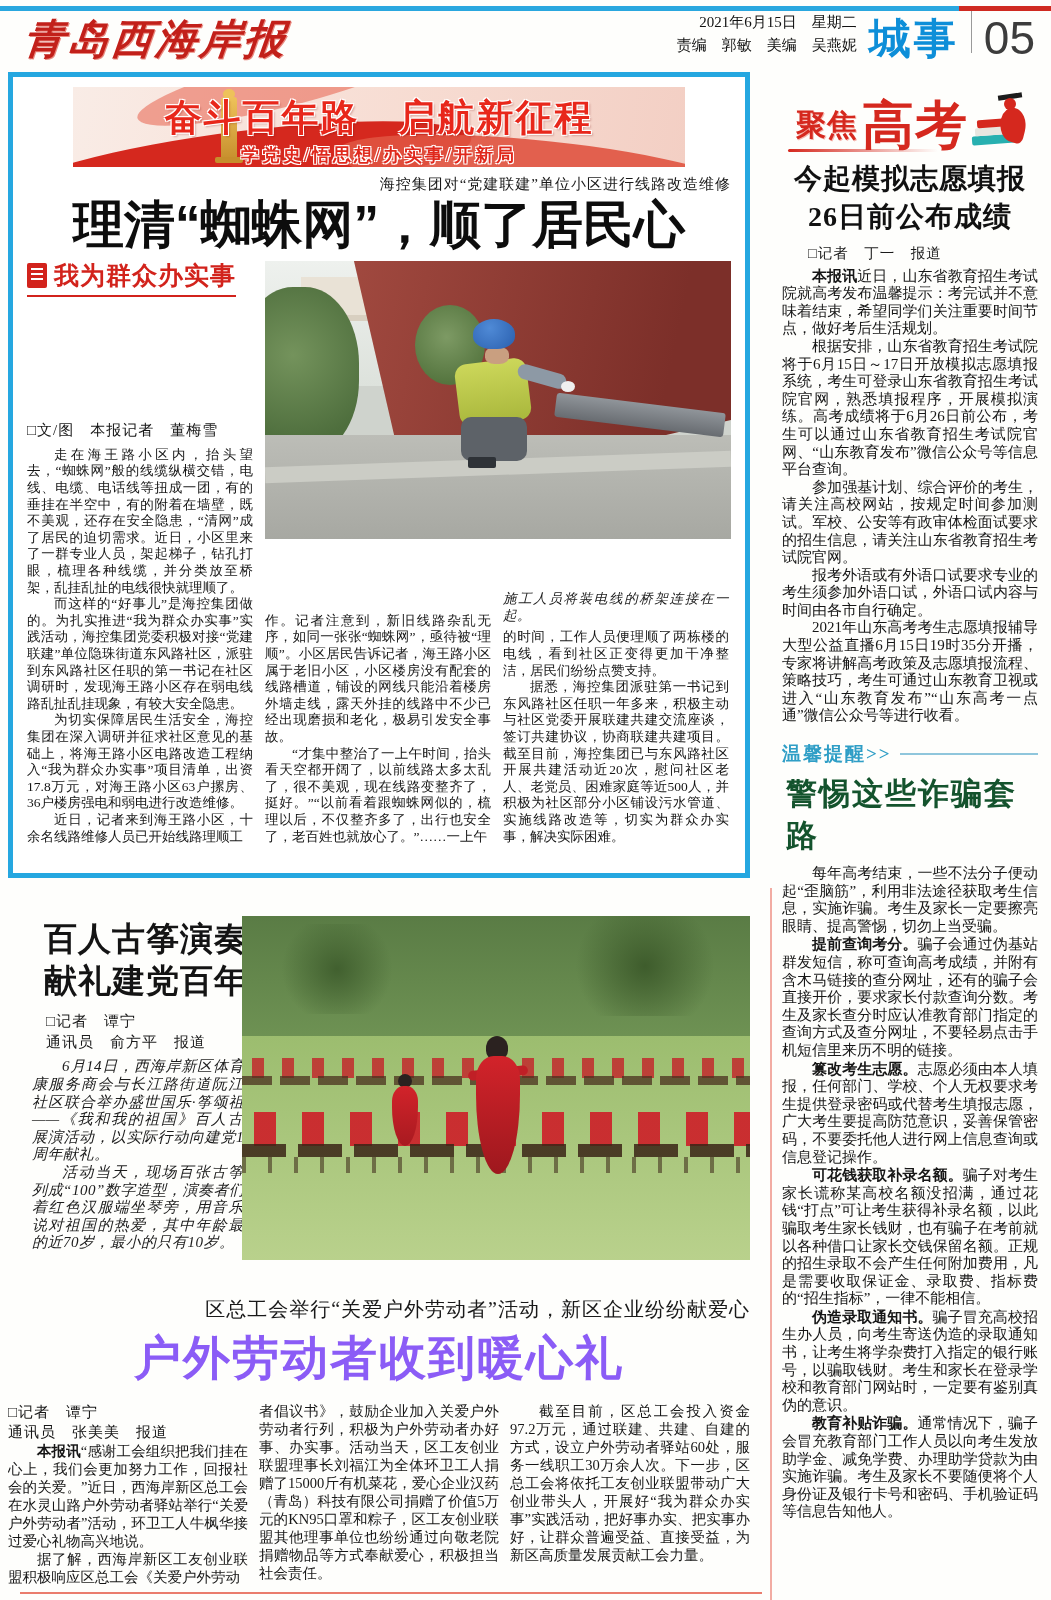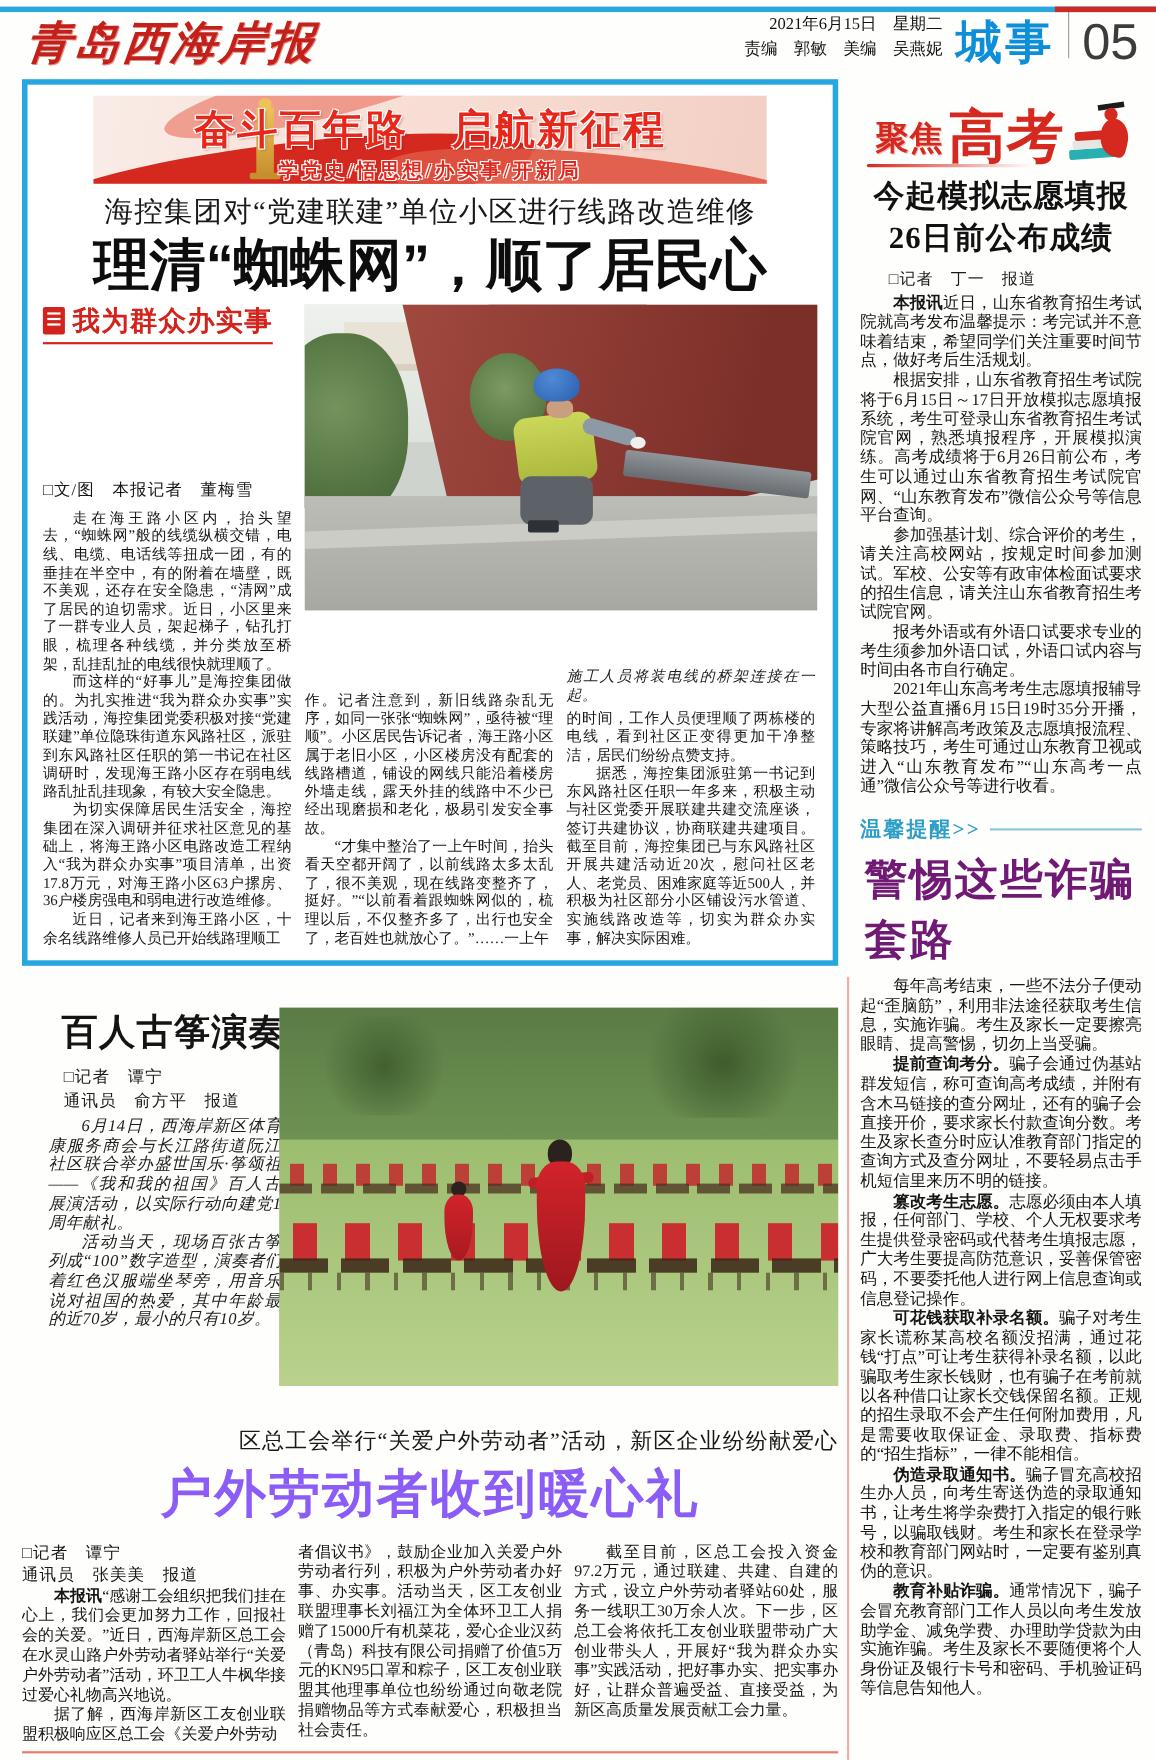--- a/index.html
+++ b/index.html
@@ -18,40 +18,40 @@
     letter-spacing:3px; transform:skewX(-6deg); font-family:"Liberation Serif",serif;
     text-shadow:1px 1px 0 #e98a80;
   }
   .header-right { display:flex; align-items:flex-start; gap:12px; }
   .dateblock { text-align:right; font-size:15px; line-height:1.55; color:#111; }
   .section-name { font-size:42px; font-weight:900; color:#0d8ed8; font-family:"Liberation Sans","DejaVu Sans",sans-serif; letter-spacing:3px; }
   .vdiv { width:1px; height:42px; background:#9a9a9a; }
   .pageno { font-size:46px; color:#3c3c3c; font-family:"Liberation Sans","DejaVu Sans",sans-serif; }
 
   
-  .left-zone { position:absolute; left:20px; top:72px; width:742px; }
+  .left-zone { position:absolute; left:8px; top:72px; width:742px; }
   .right-col { position:absolute; left:782px; top:84px; width:256px; }
   .pink-rule { position:absolute; left:770px; top:888px; width:2px; height:712px; background:#f2aca3; }
   .bottom-red-line { position:absolute; left:20px; top:1592px; width:742px; height:2px; background:#ea7c6d; }
 
   
   .a1 { border:5px solid #25a7e0; height:806px; background:#fff; padding:10px 14px; overflow:hidden; }
   .banner { position:relative; height:80px; margin:0 46px 8px; background:linear-gradient(100deg,#f9ece6,#f7dcd2 55%,#f3cfc4); overflow:hidden; text-align:center; }
   .banner-title { position:relative; z-index:3; margin-top:6px; font-size:37px; font-weight:900; color:#e8271b; font-family:"Liberation Sans","DejaVu Sans",sans-serif; letter-spacing:2px;
     text-shadow:-1px -1px 0 #fff,1px -1px 0 #fff,-1px 1px 0 #fff,1px 1px 0 #fff,2px 2px 2px rgba(120,0,0,.25); }
   .banner-sub { position:relative; z-index:3; font-size:18px; font-weight:bold; color:#e0281c; letter-spacing:3px;
     text-shadow:-1px -1px 0 #fff,1px -1px 0 #fff,-1px 1px 0 #fff,1px 1px 0 #fff; }
   .ribbon1 { position:absolute; z-index:1; bottom:-34px; left:-60px; width:460px; height:70px; background:#d5281e; border-radius:50%; transform:rotate(-7deg); }
   .ribbon2 { position:absolute; z-index:1; bottom:-40px; right:-70px; width:420px; height:66px; background:#e05340; border-radius:50%; transform:rotate(6deg); opacity:.9; }
   .ribbon3 { position:absolute; z-index:1; top:-30px; left:60px; width:300px; height:50px; background:#e8604c; border-radius:50%; transform:rotate(-14deg); opacity:.55; }
   .monument { position:absolute; z-index:2; left:148px; top:10px; width:16px; height:64px; background:linear-gradient(#eec25a,#c68e2c); border-radius:3px; }
   .monument::before { content:""; position:absolute; top:-8px; left:2px; width:12px; height:10px; background:#eec25a; border-radius:50%; }
   .monument::after { content:""; position:absolute; bottom:-2px; left:-6px; width:28px; height:6px; background:#c68e2c; border-radius:2px; }
 
-  .kicker1 { text-align:center; font-size:26px; letter-spacing:1px; color:#191919; margin:6px 0 2px; }
+  .kicker1 { text-align:right; font-size:15px; letter-spacing:1px; color:#191919; margin:6px 0 2px; }
   .headline1 { text-align:center; font-size:51px; font-weight:900; line-height:1.12; letter-spacing:0; color:#0d0d0d;
     font-family:"Liberation Sans","DejaVu Sans",sans-serif; margin-bottom:6px; }
 
   .a1-body { position:relative; height:596px; }
   .badge { display:inline-flex; align-items:center; gap:7px; padding-bottom:3px; border-bottom:2px solid #d2231c; }
   .badge-icon { position:relative; width:20px; height:25px; background:#d2231c; border-radius:2px; }
   .badge-icon::before { content:""; position:absolute; left:4px; top:5px; width:12px; height:2px; background:#fff; box-shadow:0 5px 0 #fff,0 10px 0 #fff; }
   .badge-text { font-size:25px; font-weight:900; color:#d2231c; font-family:"Liberation Sans","DejaVu Sans",sans-serif; letter-spacing:1px; }
 
   .photo1 { position:absolute; top:2px; right:0; width:466px; height:278px; overflow:hidden; background:#cfd3cd; }
@@ -135,21 +135,21 @@
   .gk-cap { position:absolute; top:0; right:8px; width:24px; height:5px; background:#1c1c1c; transform:rotate(-8deg); }
   .gk-bodyshape { position:absolute; top:14px; right:4px; width:26px; height:34px; background:#d5281e; border-radius:40% 60% 20% 60%; transform:rotate(14deg); }
   .gk-underline { position:absolute; left:0; bottom:-2px; width:150px; height:3px; background:linear-gradient(90deg,#d5281e,transparent); border-radius:2px; }
 
   .r-headline { text-align:center; font-size:28px; font-weight:900; line-height:1.35; color:#111; margin-bottom:8px; letter-spacing:1px; }
   .r-byline { font-size:14.5px; margin:0 0 4px 26px; letter-spacing:1px; }
   .r-body p { font-size:15px; line-height:17.6px; text-align:justify; text-indent:2em; color:#161616; }
   .reminder-row { display:flex; align-items:center; gap:8px; margin:16px 0 6px; }
   .reminder-label { font-size:19px; font-weight:bold; color:#2f9ec6; letter-spacing:2px; white-space:nowrap; }
   .reminder-line { flex:1; height:2px; background:#8fc6dc; }
-  .r-headline2 { font-size:39px; font-weight:900; color:#701a75; letter-spacing:2px; margin:0 0 8px 4px; }
+  .r-headline2 { font-size:31px; font-weight:900; color:#14532d; letter-spacing:2px; margin:0 0 8px 4px; }
 </style>
 </head>
 <body>
 
 <div class="page">
 
   <div class="topline">
       <div class="topline-red"></div>
     </div>
   <div class="header-row">
@@ -222,21 +222,21 @@
             <p class="photo-cap">施工人员将装电线的桥架连接在一起。</p>
             <p class="noind">的时间，工作人员便理顺了两栋楼的电线，看到社区正变得更加干净整洁，居民们纷纷点赞支持。</p>
             <p>据悉，海控集团派驻第一书记到东风路社区任职一年多来，积极主动与社区党委开展联建共建交流座谈，签订共建协议，协商联建共建项目。截至目前，海控集团已与东风路社区开展共建活动近20次，慰问社区老人、老党员、困难家庭等近500人，并积极为社区部分小区铺设污水管道、实施线路改造等，切实为群众办实事，解决实际困难。</p>
           </div>
         </div>
       </div>
     </article>
 
     <article class="a2">
       <div class="a2-text">
-        <h2 class="headline2"><span>百人古筝演奏</span><br></h2>
+        <h2 class="headline2"><span>百人古筝演奏</span><br><span>献礼建党百年</span></h2>
         <p class="a2-byline">□记者　谭宁</p>
         <p class="a2-byline">通讯员　俞方平　报道</p>
         <div class="a2-body">
           <p>6月14日，西海岸新区体育健康服务商会与长江路街道阮江路社区联合举办盛世国乐·筝颂祖国——《我和我的祖国》百人古筝展演活动，以实际行动向建党100周年献礼。</p>
           <p>活动当天，现场百张古筝排列成“100”数字造型，演奏者们身着红色汉服端坐琴旁，用音乐诉说对祖国的热爱，其中年龄最大的近70岁，最小的只有10岁。</p>
         </div>
       </div>
       <div class="photo2">
         <div class="p2-trees"></div>
         <div class="p2-blob1"></div>

